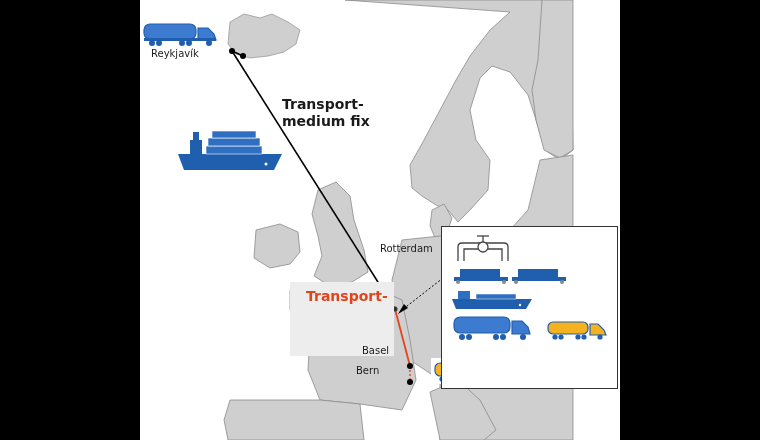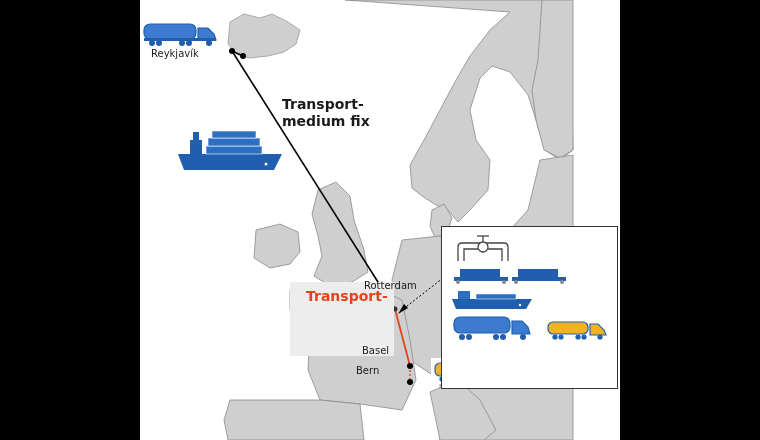--- a/index.html
+++ b/index.html
@@ -53,21 +53,21 @@
     <circle cx="270" cy="366" r="3" fill="#000"></circle>
     <circle cx="270" cy="382" r="3" fill="#000"></circle>
 
     <line x1="303" y1="278" x2="262" y2="310" stroke="#000" stroke-width="1" stroke-dasharray="2,2"></line>
     <polygon points="258,314 268,308 264,304" fill="#000"></polygon>
   </svg>
 
   <div class="highlight"></div>
 
   <span class="lbl" style="left:11px; top:49px;">Reykjavík</span>
-  <span class="lbl" style="left:224px; top:244px;margin-top:37px;">Rotterdam</span>
+  <span class="lbl" style="left:240px; top:244px;">Rotterdam</span>
   <span class="lbl" style="left:222px; top:346px;">Basel</span>
   <span class="lbl" style="left:216px; top:366px;">Bern</span>
 
   <div class="lbl bold" style="left:142px; top:96px;">
     <div>Transport-</div>
     <div>medium fix</div>
   </div>
 
   <div class="lbl bold red" style="left:166px; top:288px;">
     <div>Transport-</div>

